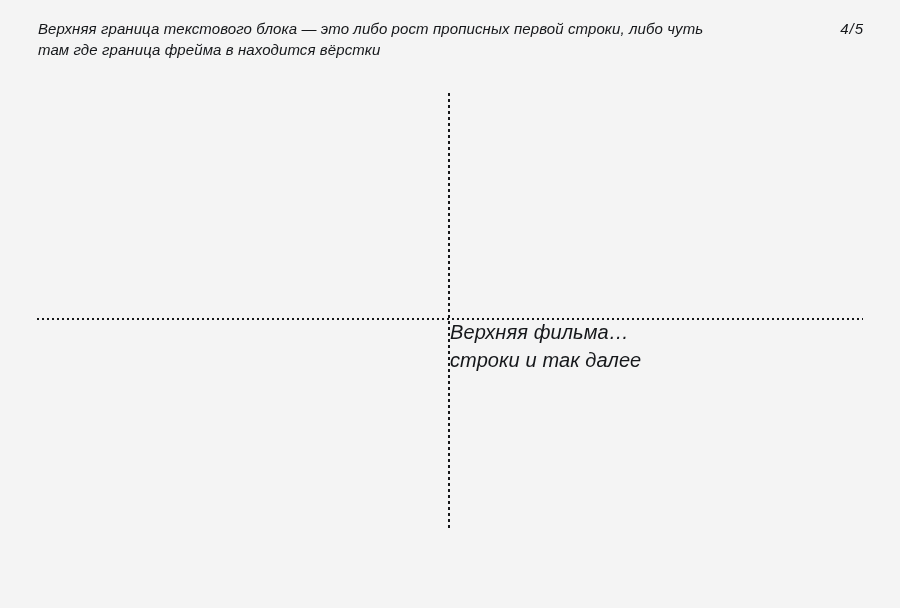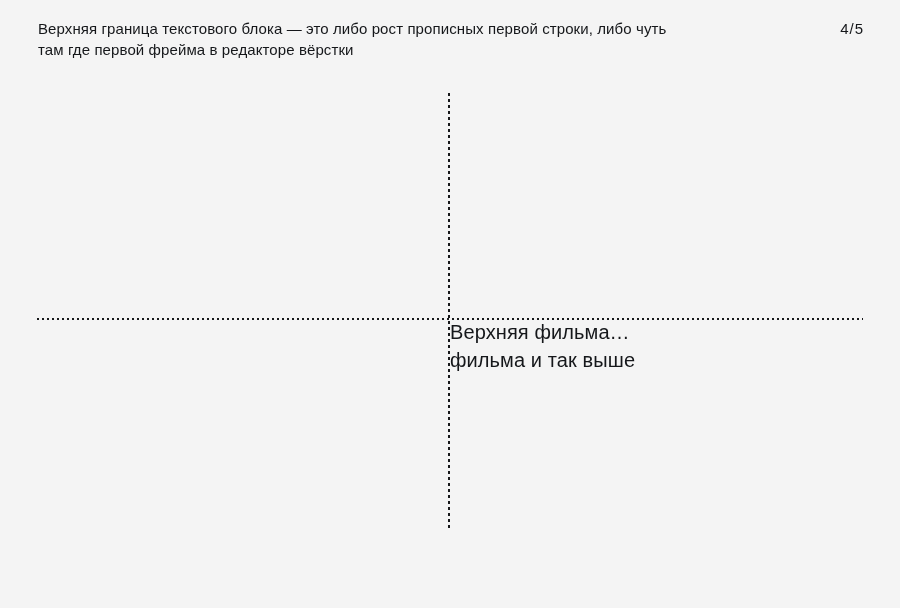--- a/index.html
+++ b/index.html
@@ -10,20 +10,21 @@
   * { margin: 0; padding: 0; box-sizing: border-box; }
   html, body { background: var(--bg); }
   .slide {
     position: relative;
     width: 900px;
     height: 528px;
     background: var(--bg);
     overflow: hidden;
     font-family: "Liberation Sans", "DejaVu Sans", sans-serif;
     color: var(--ink);
+    font-style: italic;
   }
   .intro {
     position: absolute;
     left: 38px;
     top: 18px;
     font-size: 15px;
     line-height: 21px;
     letter-spacing: 0.1px;
     white-space: nowrap;
   }
@@ -67,26 +68,26 @@
     white-space: nowrap;
   }
 </style>
 </head>
 <body>
 
 <div class="slide">
 
   <div class="intro">
     <div>Верхняя граница текстового блока — это либо рост прописных первой строки, либо чуть</div>
-    <div>там где первой фрейма в редакторе вёрстки</div>
+    <div>там где граница фрейма в находится вёрстки</div>
   </div>
 
   <div class="pager">4/5</div>
 
   <div class="guide-v"></div>
   <div class="guide-h"></div>
 
   <div class="description">
     <div>Верхняя фильма…</div>
-    <div>фильма и так выше</div>
+    <div>строки и так далее</div>
   </div>
 
 </div>
 
 </body></html>

